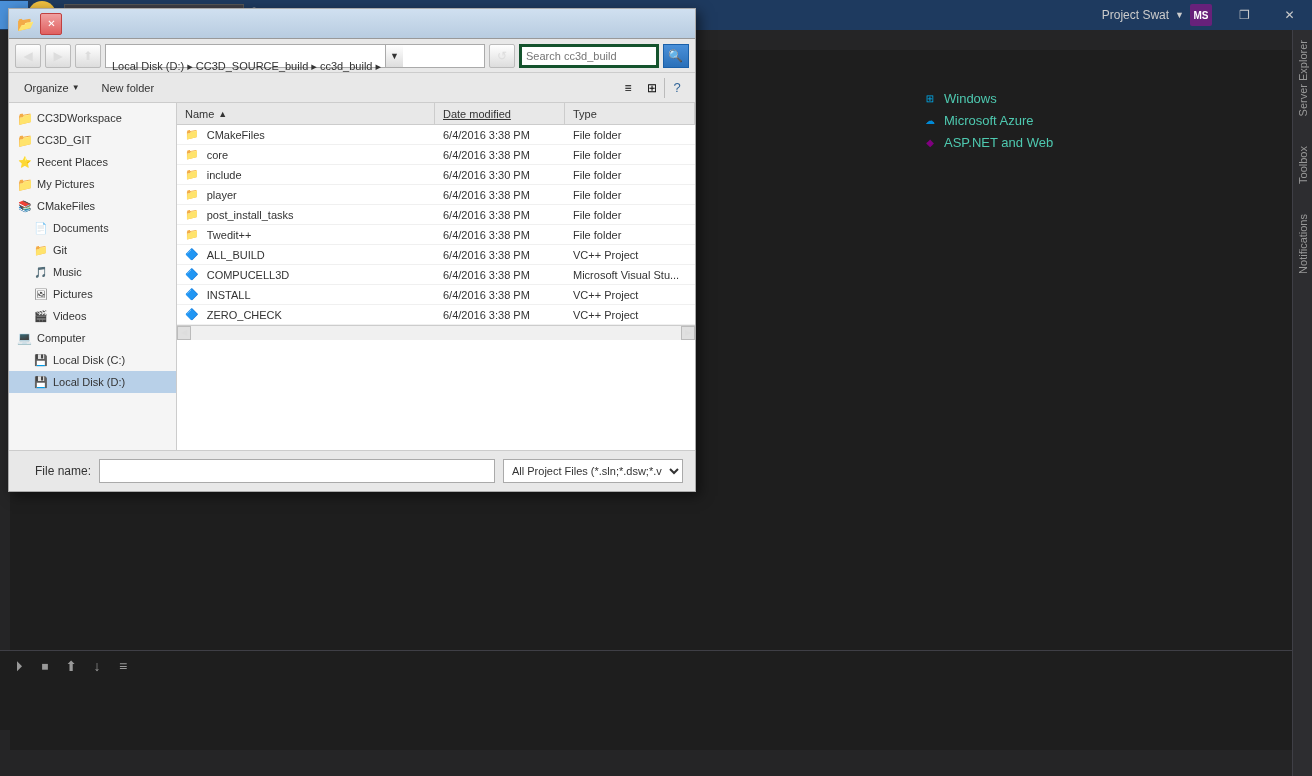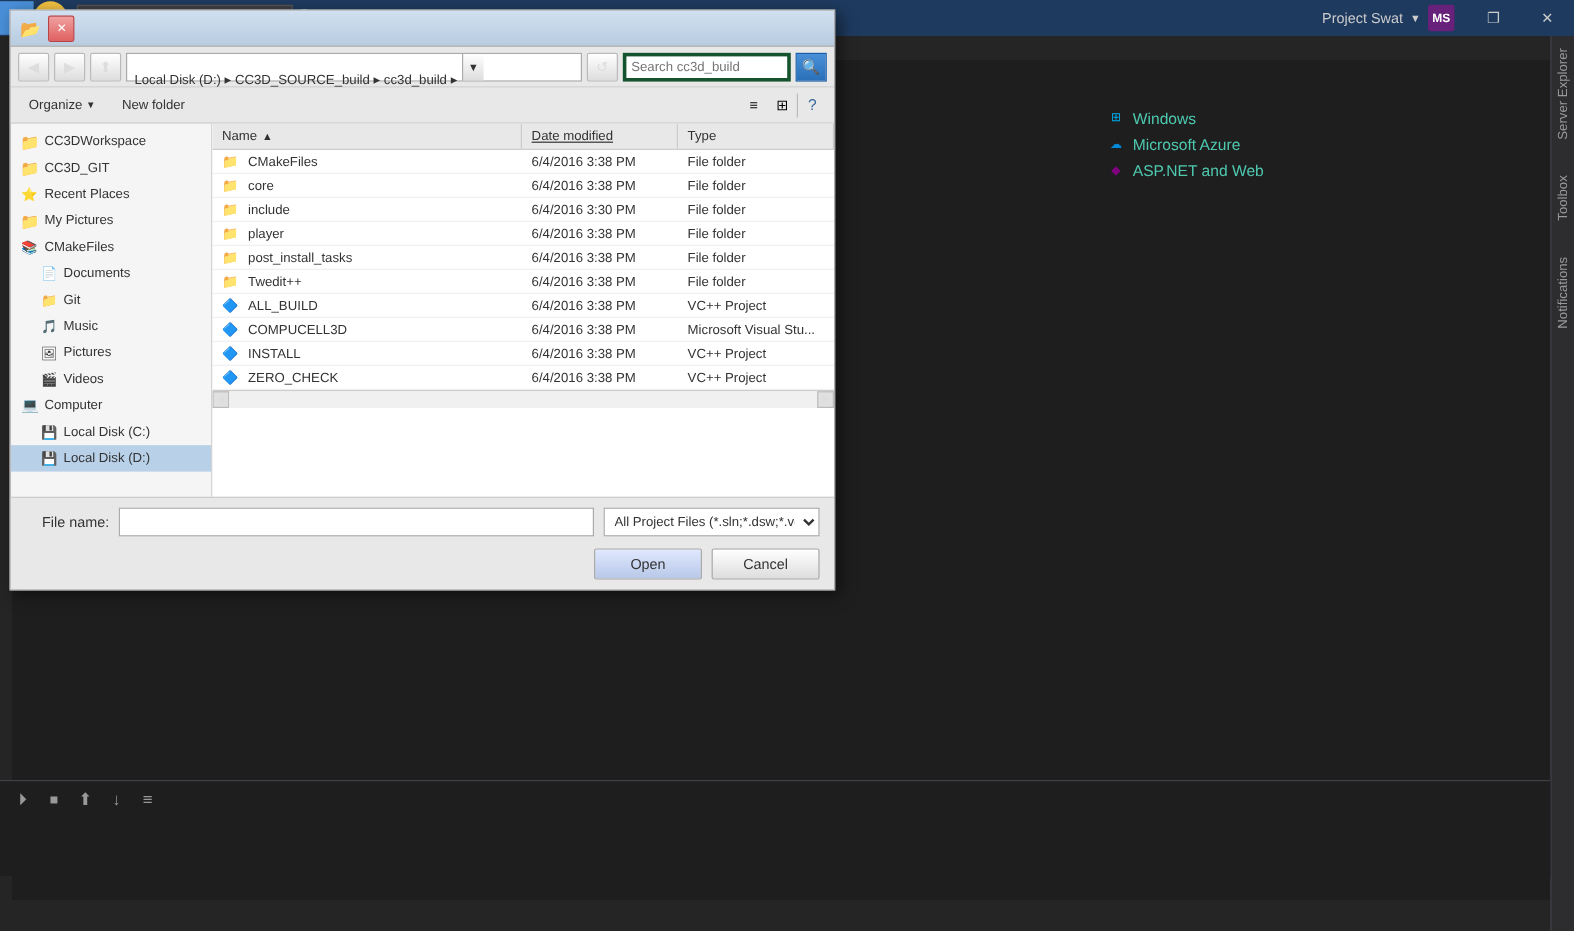--- a/index.html
+++ b/index.html
@@ -569,21 +569,17 @@
       </div>
 
       <div class="dialog-bottom">
         <div class="dialog-row">
           <label class="dialog-label">File name:</label>
           <input class="dialog-input" type="text" value="" style="">
           <select class="dialog-select">
             <option>All Project Files (*.sln;*.dsw;*.vc</option>
           </select>
         </div>
-        <div class="dialog-actions">
-          <button class="dialog-btn primary">Open</button>
-          <button class="dialog-btn">Cancel</button>
-        </div>
       </div>
     </div>
   </div>
 
 </div>
 
 </body></html>

